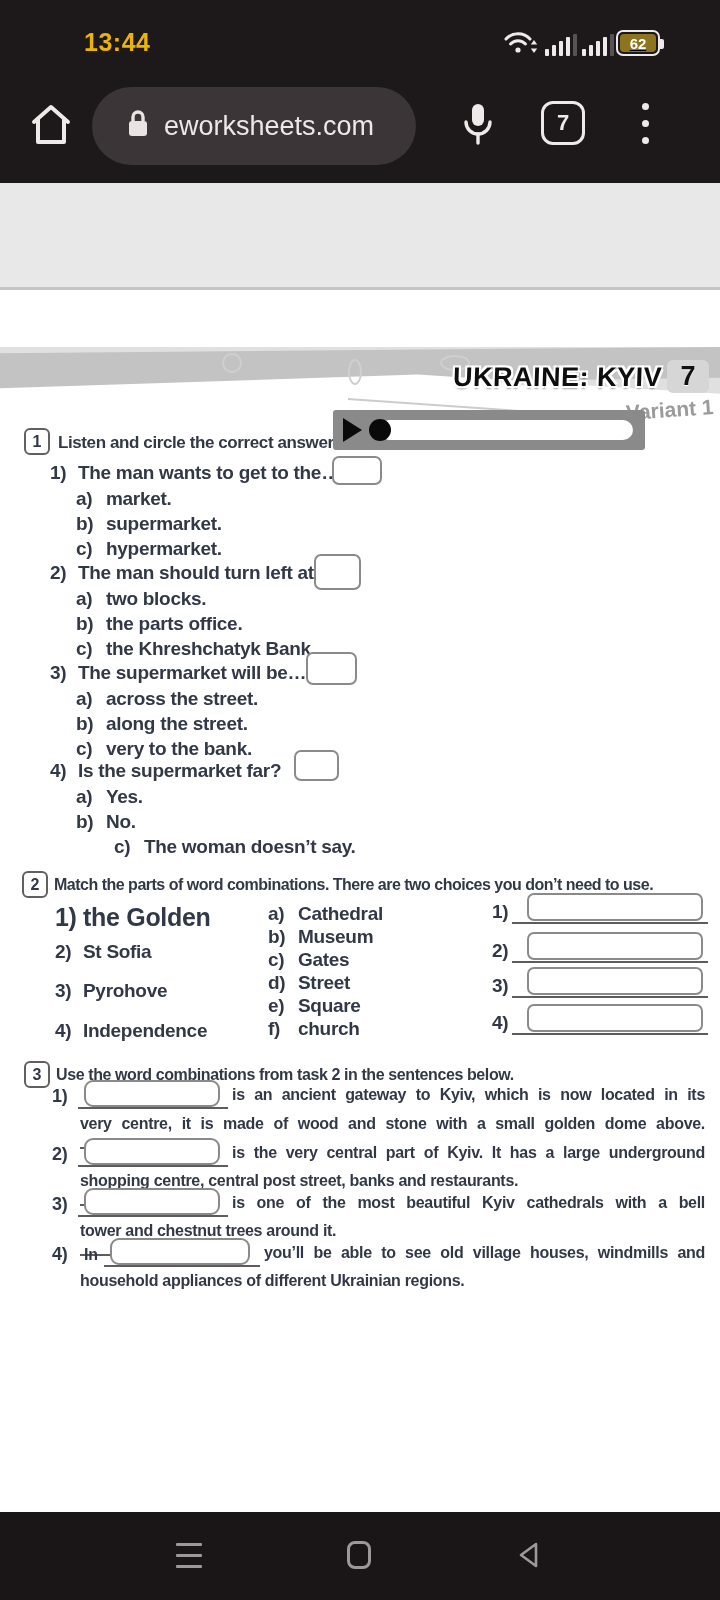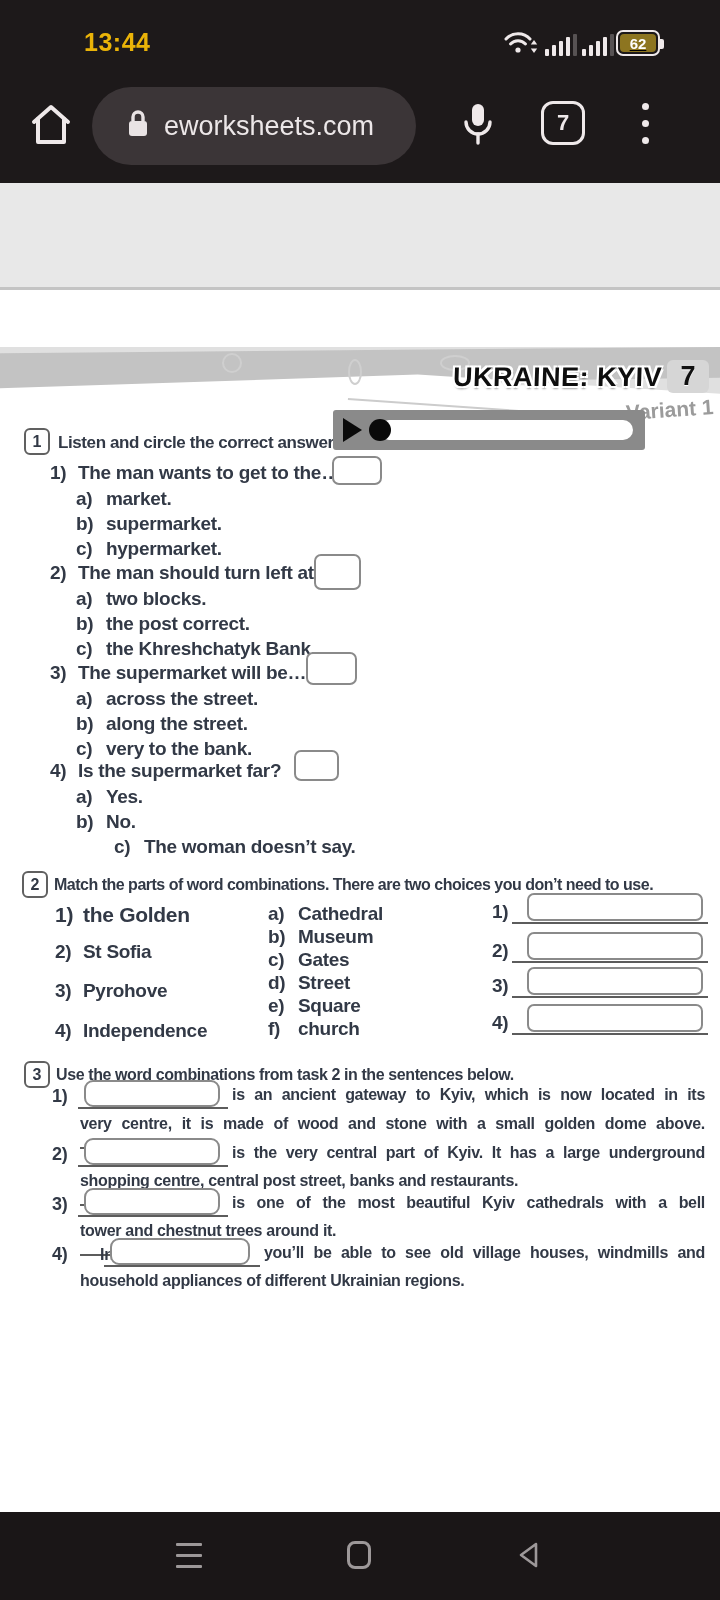--- a/index.html
+++ b/index.html
@@ -169,21 +169,21 @@
   <div class="ans-box" style="left:332px;top:456px;width:50px;height:29px;"></div>
   <div class="t-row" style="left:76px;top:488px;font-size:19px;"><span class="l">a)</span><span>market.</span></div>
   <div class="t-row" style="left:76px;top:513px;font-size:19px;"><span class="l">b)</span><span>supermarket.</span></div>
   <div class="t-row" style="left:76px;top:538px;font-size:19px;"><span class="l">c)</span><span>hypermarket.</span></div>
 
   <div class="t-row" style="left:50px;top:562px;font-size:19px;">
     <span class="n">2)</span><span>The man should turn left at…</span>
   </div>
   <div class="ans-box" style="left:314px;top:554px;width:47px;height:36px;"></div>
   <div class="t-row" style="left:76px;top:588px;font-size:19px;"><span class="l">a)</span><span>two blocks.</span></div>
-  <div class="t-row" style="left:76px;top:613px;font-size:19px;"><span class="l">b)</span><span>the post correct.</span></div>
+  <div class="t-row" style="left:76px;top:613px;font-size:19px;"><span class="l">b)</span><span>the parts office.</span></div>
   <div class="t-row" style="left:76px;top:638px;font-size:19px;"><span class="l">c)</span><span>the Khreshchatyk Bank.</span></div>
 
   <div class="t-row" style="left:50px;top:662px;font-size:19px;">
     <span class="n">3)</span><span>The supermarket will be…</span>
   </div>
   <div class="ans-box" style="left:306px;top:652px;width:51px;height:33px;"></div>
   <div class="t-row" style="left:76px;top:688px;font-size:19px;"><span class="l">a)</span><span>across the street.</span></div>
   <div class="t-row" style="left:76px;top:713px;font-size:19px;"><span class="l">b)</span><span>along the street.</span></div>
   <div class="t-row" style="left:76px;top:738px;font-size:19px;"><span class="l">c)</span><span>very to the bank.</span></div>
 
@@ -191,21 +191,21 @@
     <span class="n">4)</span><span>Is the supermarket far?</span>
   </div>
   <div class="ans-box" style="left:294px;top:750px;width:45px;height:31px;"></div>
   <div class="t-row" style="left:76px;top:786px;font-size:19px;"><span class="l">a)</span><span>Yes.</span></div>
   <div class="t-row" style="left:76px;top:811px;font-size:19px;"><span class="l">b)</span><span>No.</span></div>
   <div class="t-row" style="left:76px;top:836px;font-size:19px;margin-left:38px;"><span class="l">c)</span><span>The woman doesn’t say.</span></div>
 
   <div class="task-box" style="left:22px;top:871px;">2</div>
   <div class="instr" style="left:54px;top:876px;font-size:16px;letter-spacing:-.5px;">Match the parts of word combinations. There are two choices you don’t need to use.</div>
 
-  <div class="t-row" style="left:55px;top:903px;font-size:21px;"><span class="n">1)</span><span>the Golden</span></div>
+  <div class="t-row" style="left:55px;top:903px;font-size:25px;"><span class="n">1)</span><span>the Golden</span></div>
   <div class="t-row" style="left:55px;top:941px;font-size:19px;"><span class="n">2)</span><span>St Sofia</span></div>
   <div class="t-row" style="left:55px;top:980px;font-size:19px;"><span class="n">3)</span><span>Pyrohove</span></div>
   <div class="t-row" style="left:55px;top:1020px;font-size:19px;"><span class="n">4)</span><span>Independence</span></div>
 
   <div class="t-row" style="left:268px;top:903px;font-size:19px;"><span class="l">a)</span><span>Cathedral</span></div>
   <div class="t-row" style="left:268px;top:926px;font-size:19px;"><span class="l">b)</span><span>Museum</span></div>
   <div class="t-row" style="left:268px;top:949px;font-size:19px;"><span class="l">c)</span><span>Gates</span></div>
   <div class="t-row" style="left:268px;top:972px;font-size:19px;"><span class="l">d)</span><span>Street</span></div>
   <div class="t-row" style="left:268px;top:995px;font-size:19px;"><span class="l">e)</span><span>Square</span></div>
   <div class="t-row" style="left:268px;top:1018px;font-size:19px;"><span class="l">f)</span><span>church</span></div>
@@ -241,21 +241,21 @@
   <div class="t3-line1" style="left:232px;top:1144px;">is the very central part of Kyiv. It has a large underground</div>
   <div class="t3-line2" style="top:1172px;"><span class="uspan">shopping centre,</span><span> central post street, banks and restaurants.</span></div>
 
   <div class="t-row" style="left:52px;top:1194px;font-size:18px;">3)</div>
   <div class="ans-box" style="left:84px;top:1188px;width:136px;height:27px;border-radius:9px;"></div>
   <div class="u-line" style="left:78px;top:1215px;width:150px;"></div>
   <div class="t3-line1" style="left:232px;top:1194px;">is one of the most beautiful Kyiv cathedrals with a bell</div>
   <div class="t3-line2" style="top:1222px;"><span class="uspan">tower and chestnut</span><span> trees around it.</span></div>
 
   <div class="t-row" style="left:52px;top:1244px;font-size:18px;">4)</div>
-  <div class="t-row" style="left:84px;top:1246px;font-size:16px;margin-left:16px;">In</div>
+  <div class="t-row" style="left:84px;top:1246px;font-size:16px;">In</div>
   <div class="ans-box" style="left:110px;top:1238px;width:140px;height:27px;border-radius:9px;"></div>
   <div class="u-line" style="left:104px;top:1265px;width:156px;"></div>
   <div class="t3-line1" style="left:264px;top:1244px;">you’ll be able to see old village houses, windmills and</div>
   <div class="t3-line2" style="top:1272px;"><span></span><span>household appliances of different Ukrainian regions.</span></div>
 </div>
 
 <div class="navbar"></div>
 <div class="hamb">
     <i></i>
     <i></i>

